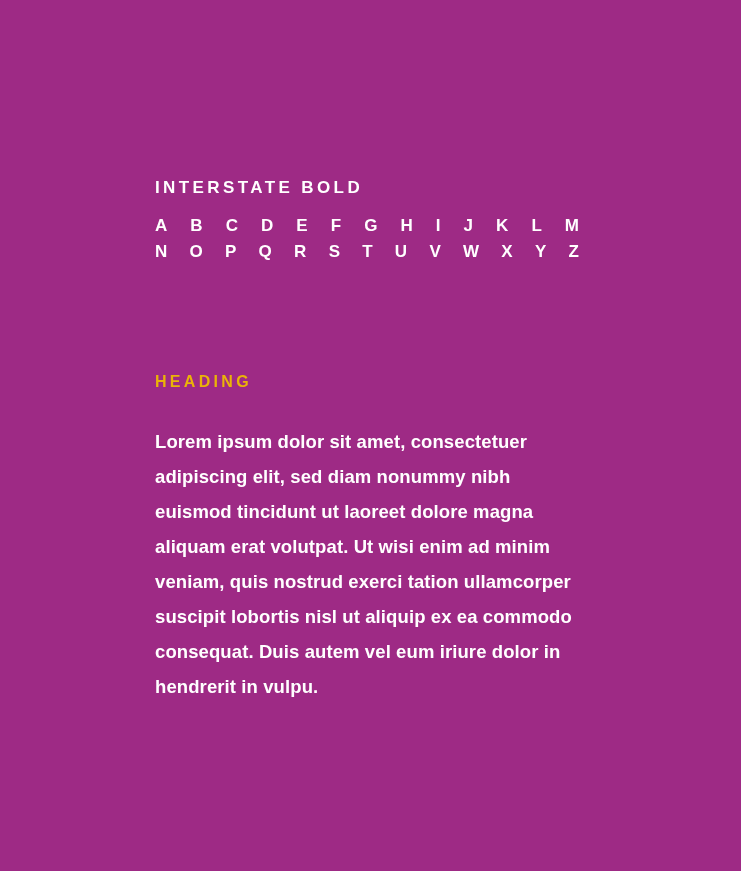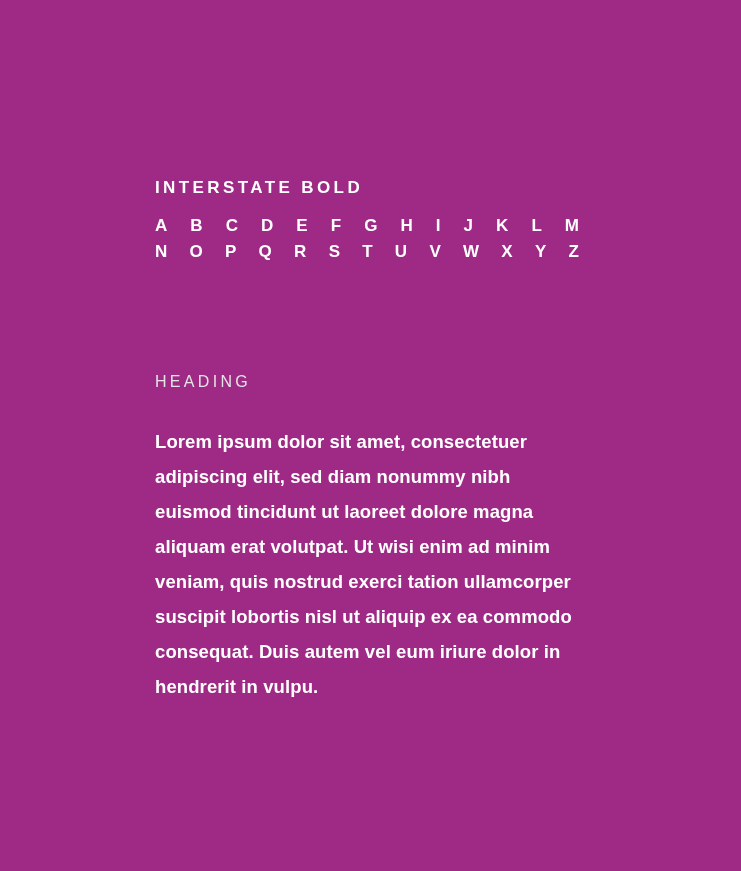--- a/index.html
+++ b/index.html
@@ -52,23 +52,23 @@
     line-height: 26px;
     width: 424px;
   }
   .alpha-row span {
     display: block;
   }
   .heading {
     position: absolute;
     top: 372px;
     left: 0;
-    color: #e5e5e5;
+    color: #eab308;
     font-size: 16px;
-    font-weight: normal;
+    font-weight: bold;
     letter-spacing: 3.3px;
     line-height: 20px;
     white-space: nowrap;
   }
   .body-copy {
     position: absolute;
     top: 424px;
     left: 0;
     width: 424px;
     color: #ffffff;

